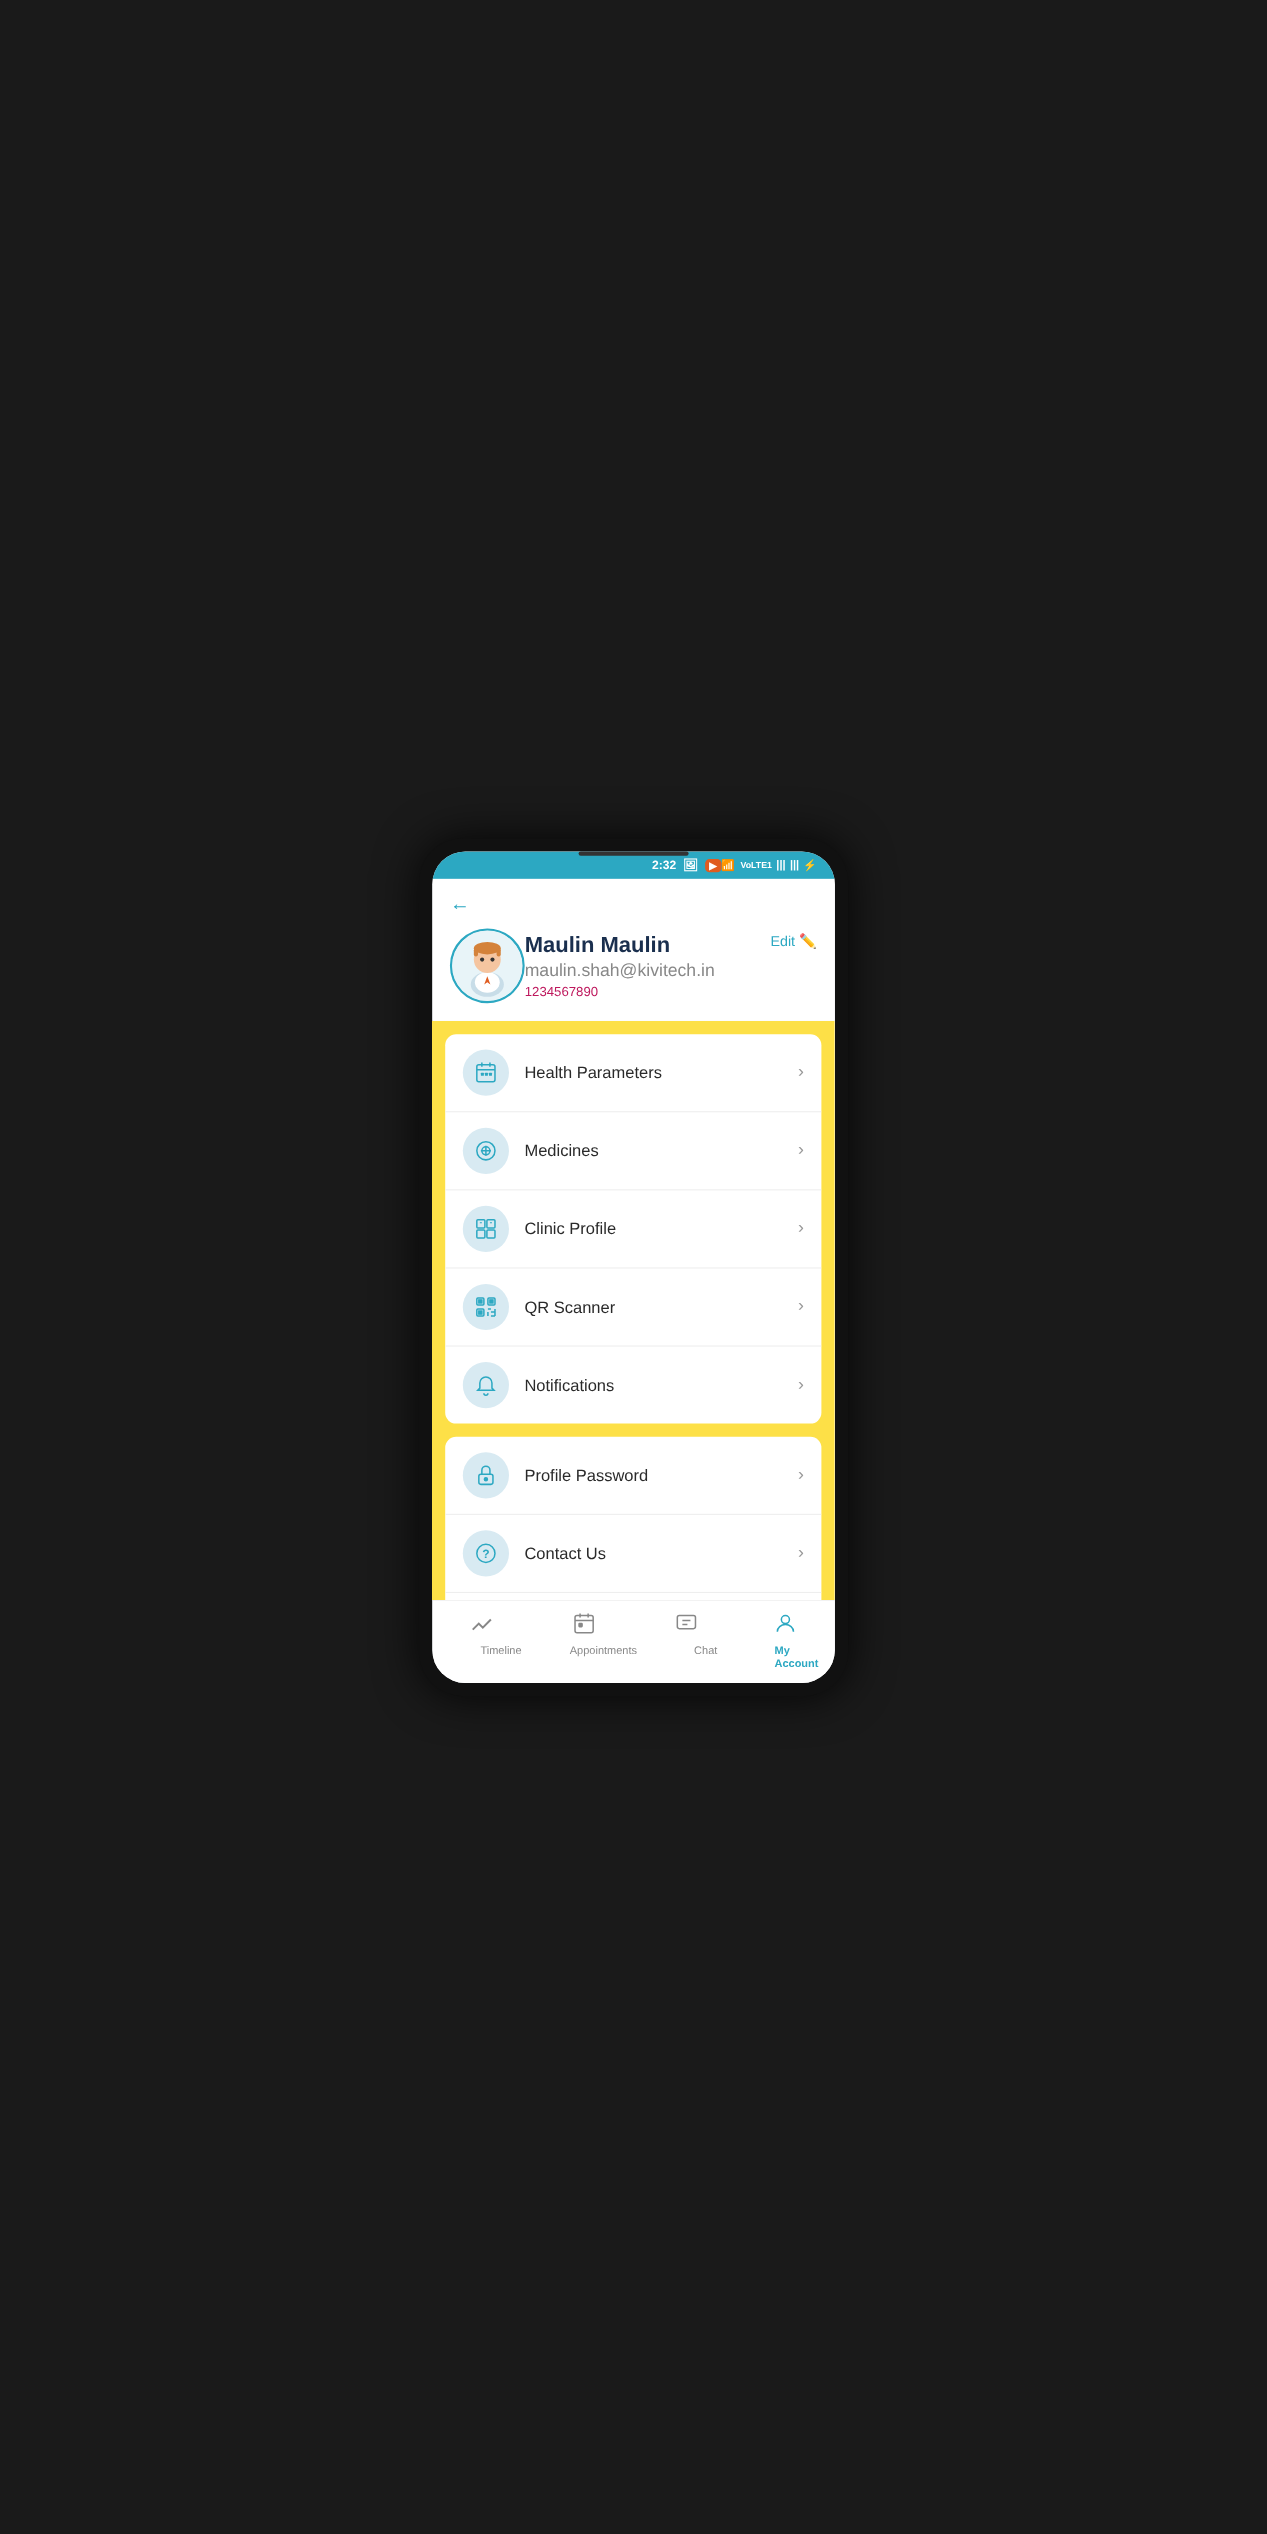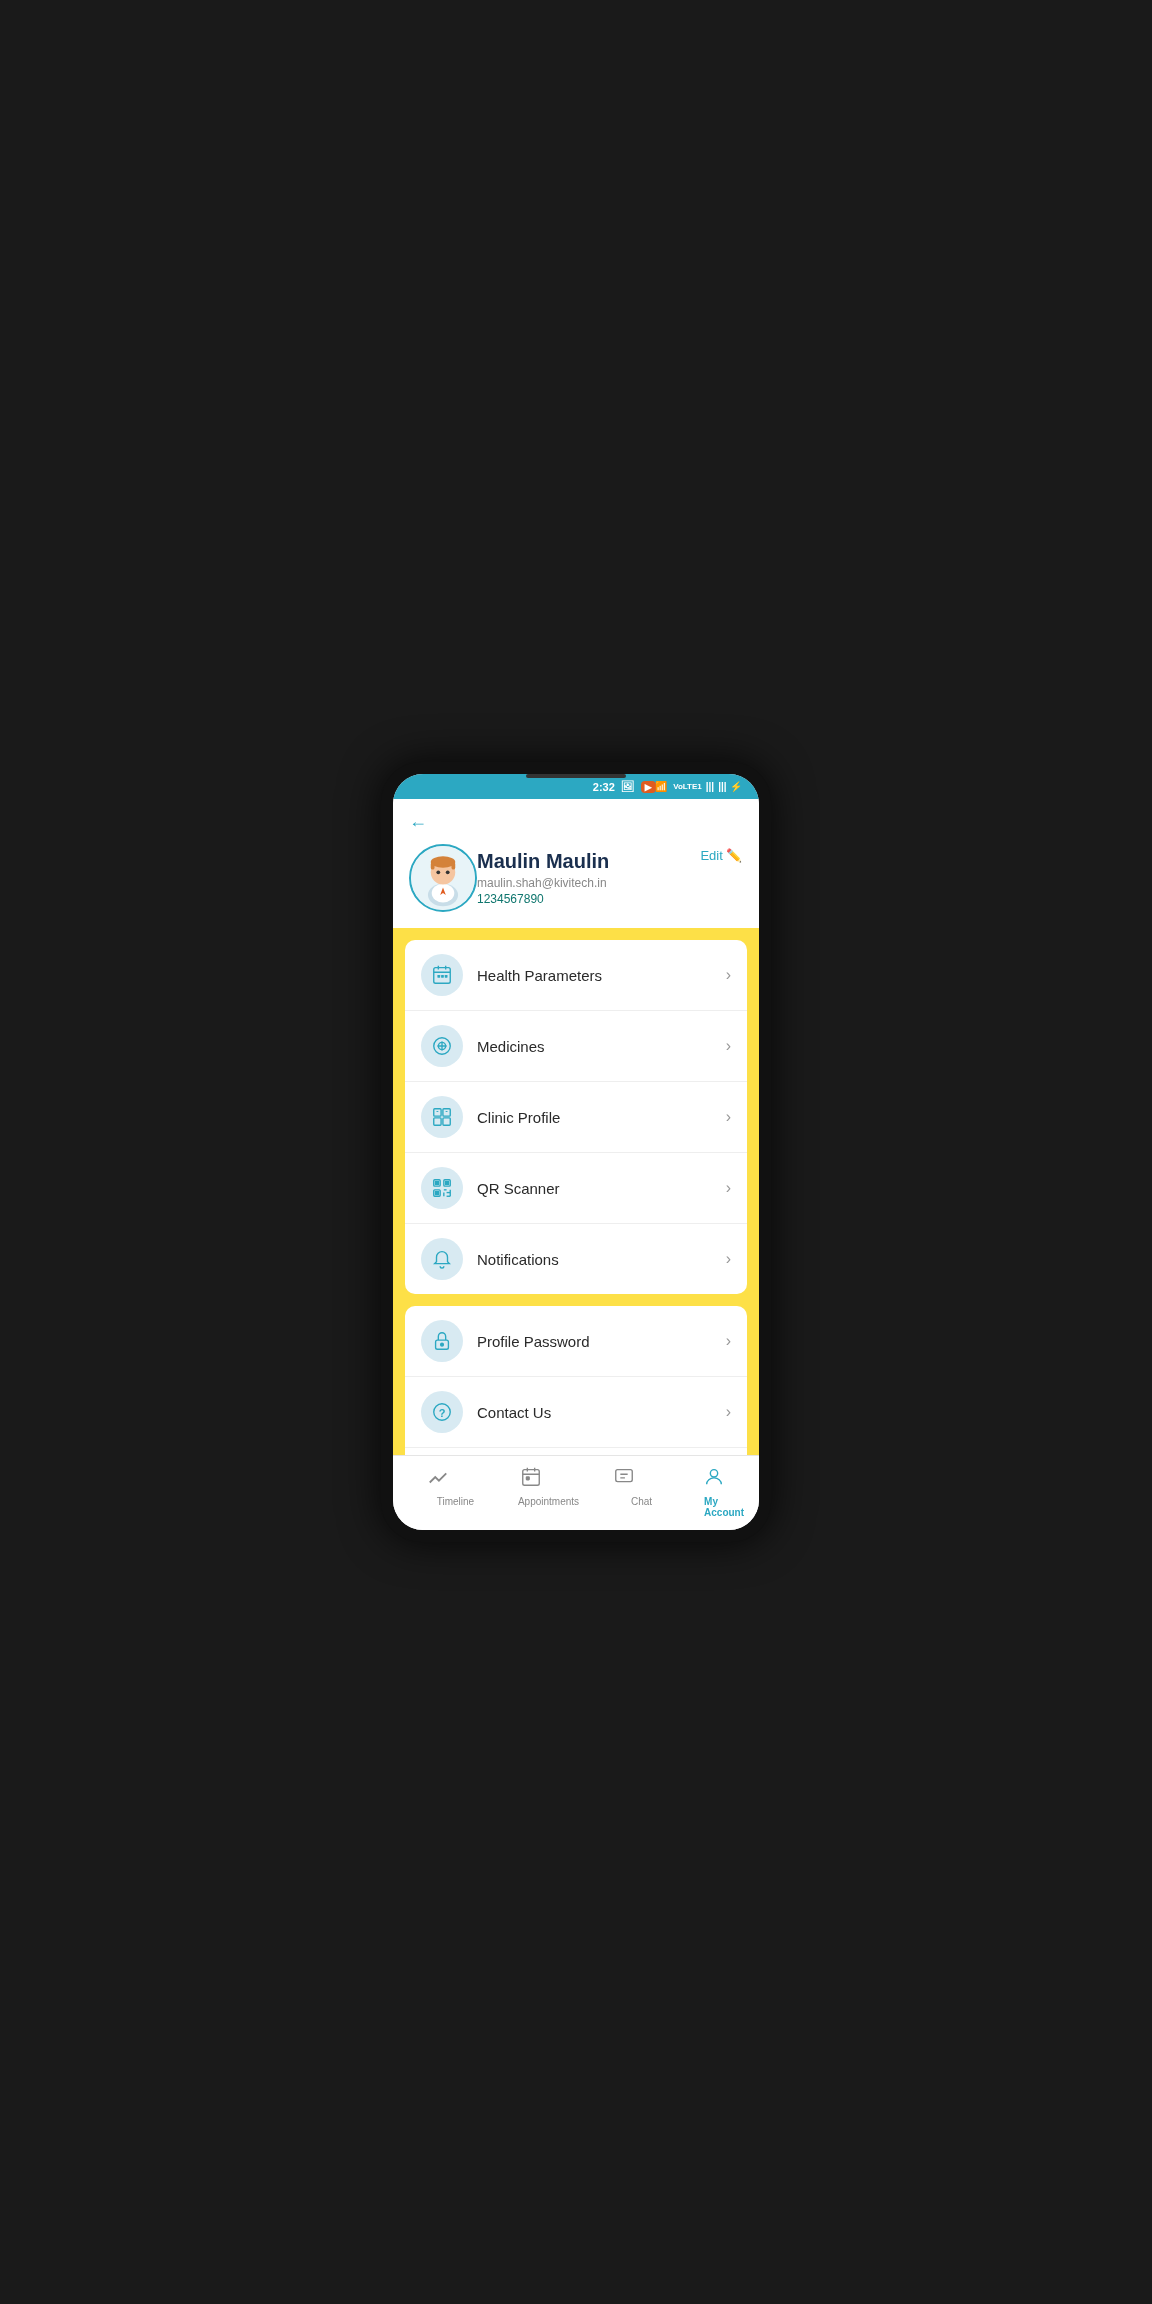--- a/index.html
+++ b/index.html
@@ -118,28 +118,28 @@
     }
 
     .profile-name {
       font-size: 20px;
       font-weight: 700;
       color: #1a2f4e;
       margin-bottom: 3px;
     }
 
     .profile-email {
-      font-size: 12px;
+      font-size: 16px;
       color: #888;
       margin-bottom: 2px;
     }
 
     .profile-phone {
       font-size: 12px;
-      color: #0f766e;
+      color: #be185d;
     }
 
     .edit-btn {
       color: #2ca8c2;
       font-size: 13px;
       cursor: pointer;
       display: flex;
       align-items: center;
       gap: 4px;
       flex-shrink: 0;

